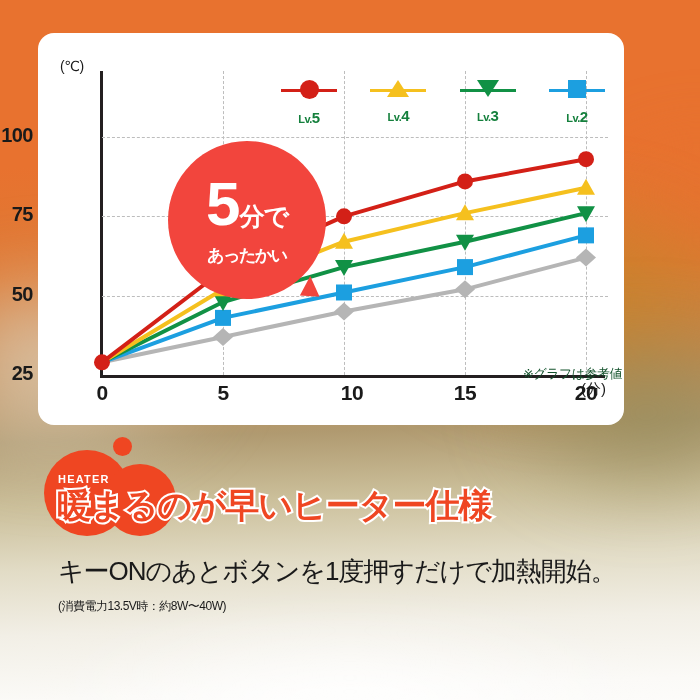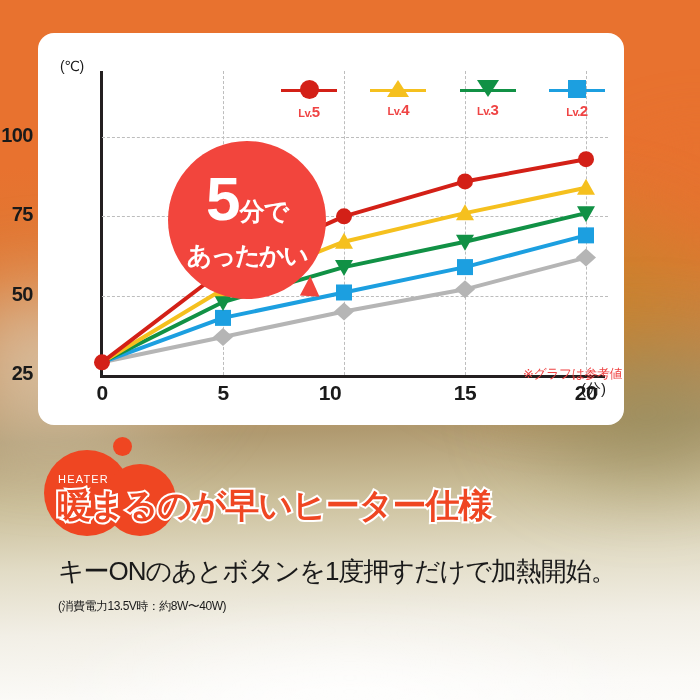--- a/index.html
+++ b/index.html
@@ -74,22 +74,22 @@
 
   
   #legend {
     position:absolute; left:240px; top:43px; width:330px; height:60px;
     display:flex; justify-content:space-between; z-index:4;
   }
   .lg-item { width:62px; text-align:center; position:relative; }
   .lg-rule { position:absolute; left:3px; top:13px; width:56px; height:3px; }
   .lg-mark { position:relative; display:inline-block; margin-top:4px; }
   .lg-label {
-    font-size:15px; font-weight:700;
-    color:#ef4444; letter-spacing:-.5px; position:relative;
+    margin-top:6px; font-size:15px; font-weight:700;
+    color:#15803d; letter-spacing:-.5px; position:relative;
   }
   .lg-label .lv { font-size:11px; }
 
   .m-circle { width:19px; height:19px; border-radius:50%; }
   .m-square { width:18px; height:18px; }
   .m-tri-up { width:0; height:0; border-left:11px solid transparent; border-right:11px solid transparent; }
   .m-tri-dn { width:0; height:0; border-left:11px solid transparent; border-right:11px solid transparent; }
   .m-diamond { width:14px; height:14px; transform:rotate(45deg); margin:3px auto; }
 
   
@@ -100,35 +100,35 @@
     color:#fff;
   }
   #bubble .tail {
     position:absolute; right:4px; bottom:-2px; width:0; height:0;
     border-left:18px solid #f2453d; border-top:14px solid transparent;
     border-bottom:8px solid transparent; transform:rotate(28deg);
   }
   .bub-l1 { display:flex; align-items:baseline; line-height:1; }
   .bub-num { font-size:62px; font-weight:700; letter-spacing:-3px; }
   .bub-suf { font-size:25px; font-weight:700; margin-left:2px; letter-spacing:-1px; }
-  .bub-l2 { font-size:25px; font-weight:700; letter-spacing:-1.5px; margin-top:9px; }
+  .bub-l2 { font-size:17px; font-weight:700; letter-spacing:-1.5px; margin-top:9px; }
 
   .note {
     position:absolute; left:485px; top:332px; z-index:4;
-    font-size:13px; color:#ef4444; letter-spacing:-.5px; white-space:nowrap;
+    font-size:13px; color:#14532d; letter-spacing:-.5px; white-space:nowrap;
   }
 
   
   #heading { position:absolute; left:0; top:432px; width:700px; height:90px; z-index:3; }
   .blob-a { position:absolute; left:44px; top:18px; width:86px; height:86px; border-radius:50%; background:#ef4622; }
   .blob-b { position:absolute; left:104px; top:32px; width:72px; height:72px; border-radius:50%; background:#ef4622; }
   .blob-c { position:absolute; left:113px; top:5px; width:19px; height:19px; border-radius:50%; background:#ef4622; }
   .heater-tag {
     position:absolute; left:58px; top:41px; z-index:5;
-    font-size:11px; font-weight:400; color:#fff; letter-spacing:1.2px;
+    font-size:11px; font-weight:700; color:#fff; letter-spacing:1.2px;
   }
   .head-text {
     position:absolute; left:57px; top:51px; z-index:5;
     font-size:34px; font-weight:700; color:#ef4622;
     letter-spacing:-1px; white-space:nowrap;
     -webkit-text-stroke:4px #fff; paint-order:stroke fill;
   }
 
   
   #copy { position:absolute; left:58px; top:553px; z-index:3; }
@@ -173,21 +173,21 @@
       </div>
     <div id="yticks">
         <div class="ytick" style="top: 329px;">25</div>
         <div class="ytick" style="top: 249.667px;">50</div>
         <div class="ytick" style="top: 170.333px;">75</div>
         <div class="ytick" style="top: 91px;">100</div>
       </div>
     <div id="xticks">
         <div class="xtick" style="left: 44px;">0</div>
         <div class="xtick" style="left: 165px;">5</div>
-        <div class="xtick" style="left: 272px;">10</div>
+        <div class="xtick" style="left: 294px;">10</div>
         <div class="xtick" style="left: 407px;">15</div>
         <div class="xtick" style="left: 528px;">20</div>
       </div>
 
     <svg id="plot-svg">
         <path d="M64 329.3066666666667 L185 303.92 L306 278.5333333333333 L427 256.32 L548 224.58666666666664" fill="none" stroke="#b5b5b5" stroke-width="4" stroke-linejoin="round" stroke-linecap="round"></path>
         <polygon points="185,294.92 195,303.92 185,312.92 175,303.92" fill="#b5b5b5"></polygon>
         <polygon points="306,269.5333333333333 316,278.5333333333333 306,287.5333333333333 296,278.5333333333333" fill="#b5b5b5"></polygon>
         <polygon points="427,247.32 437,256.32 427,265.32 417,256.32" fill="#b5b5b5"></polygon>
         <polygon points="548,215.58666666666664 558,224.58666666666664 548,233.58666666666664 538,224.58666666666664" fill="#b5b5b5"></polygon>

